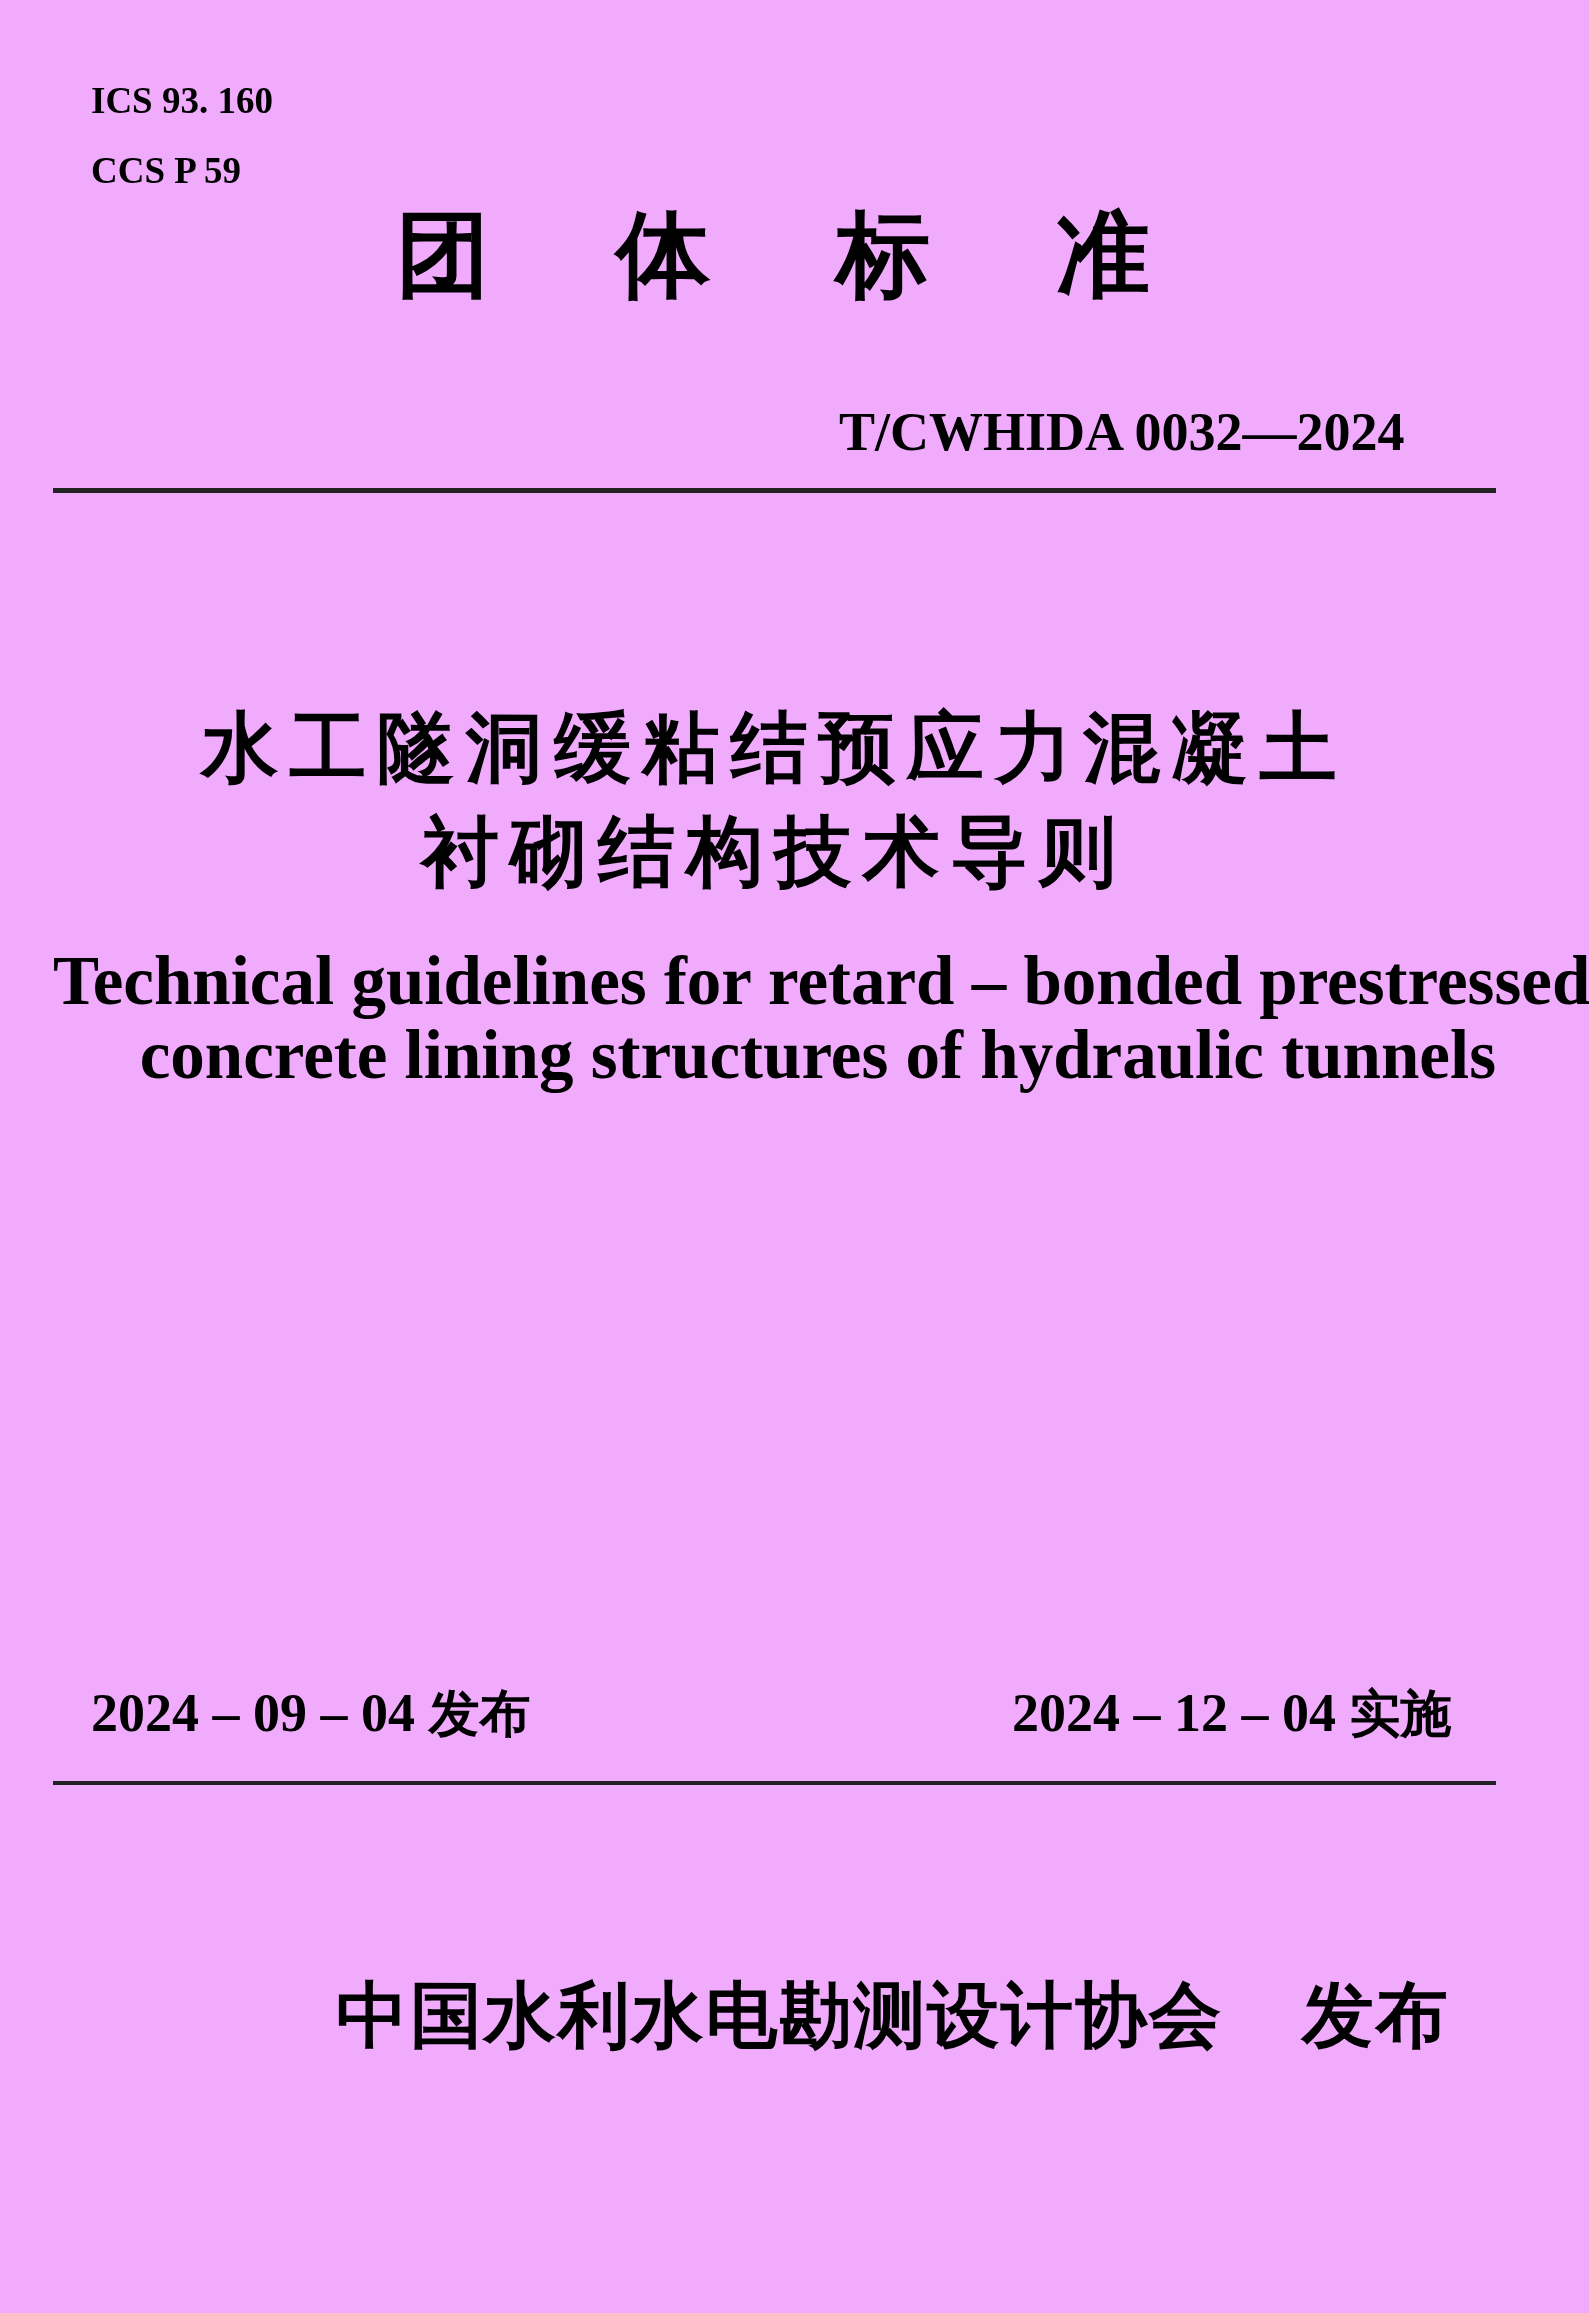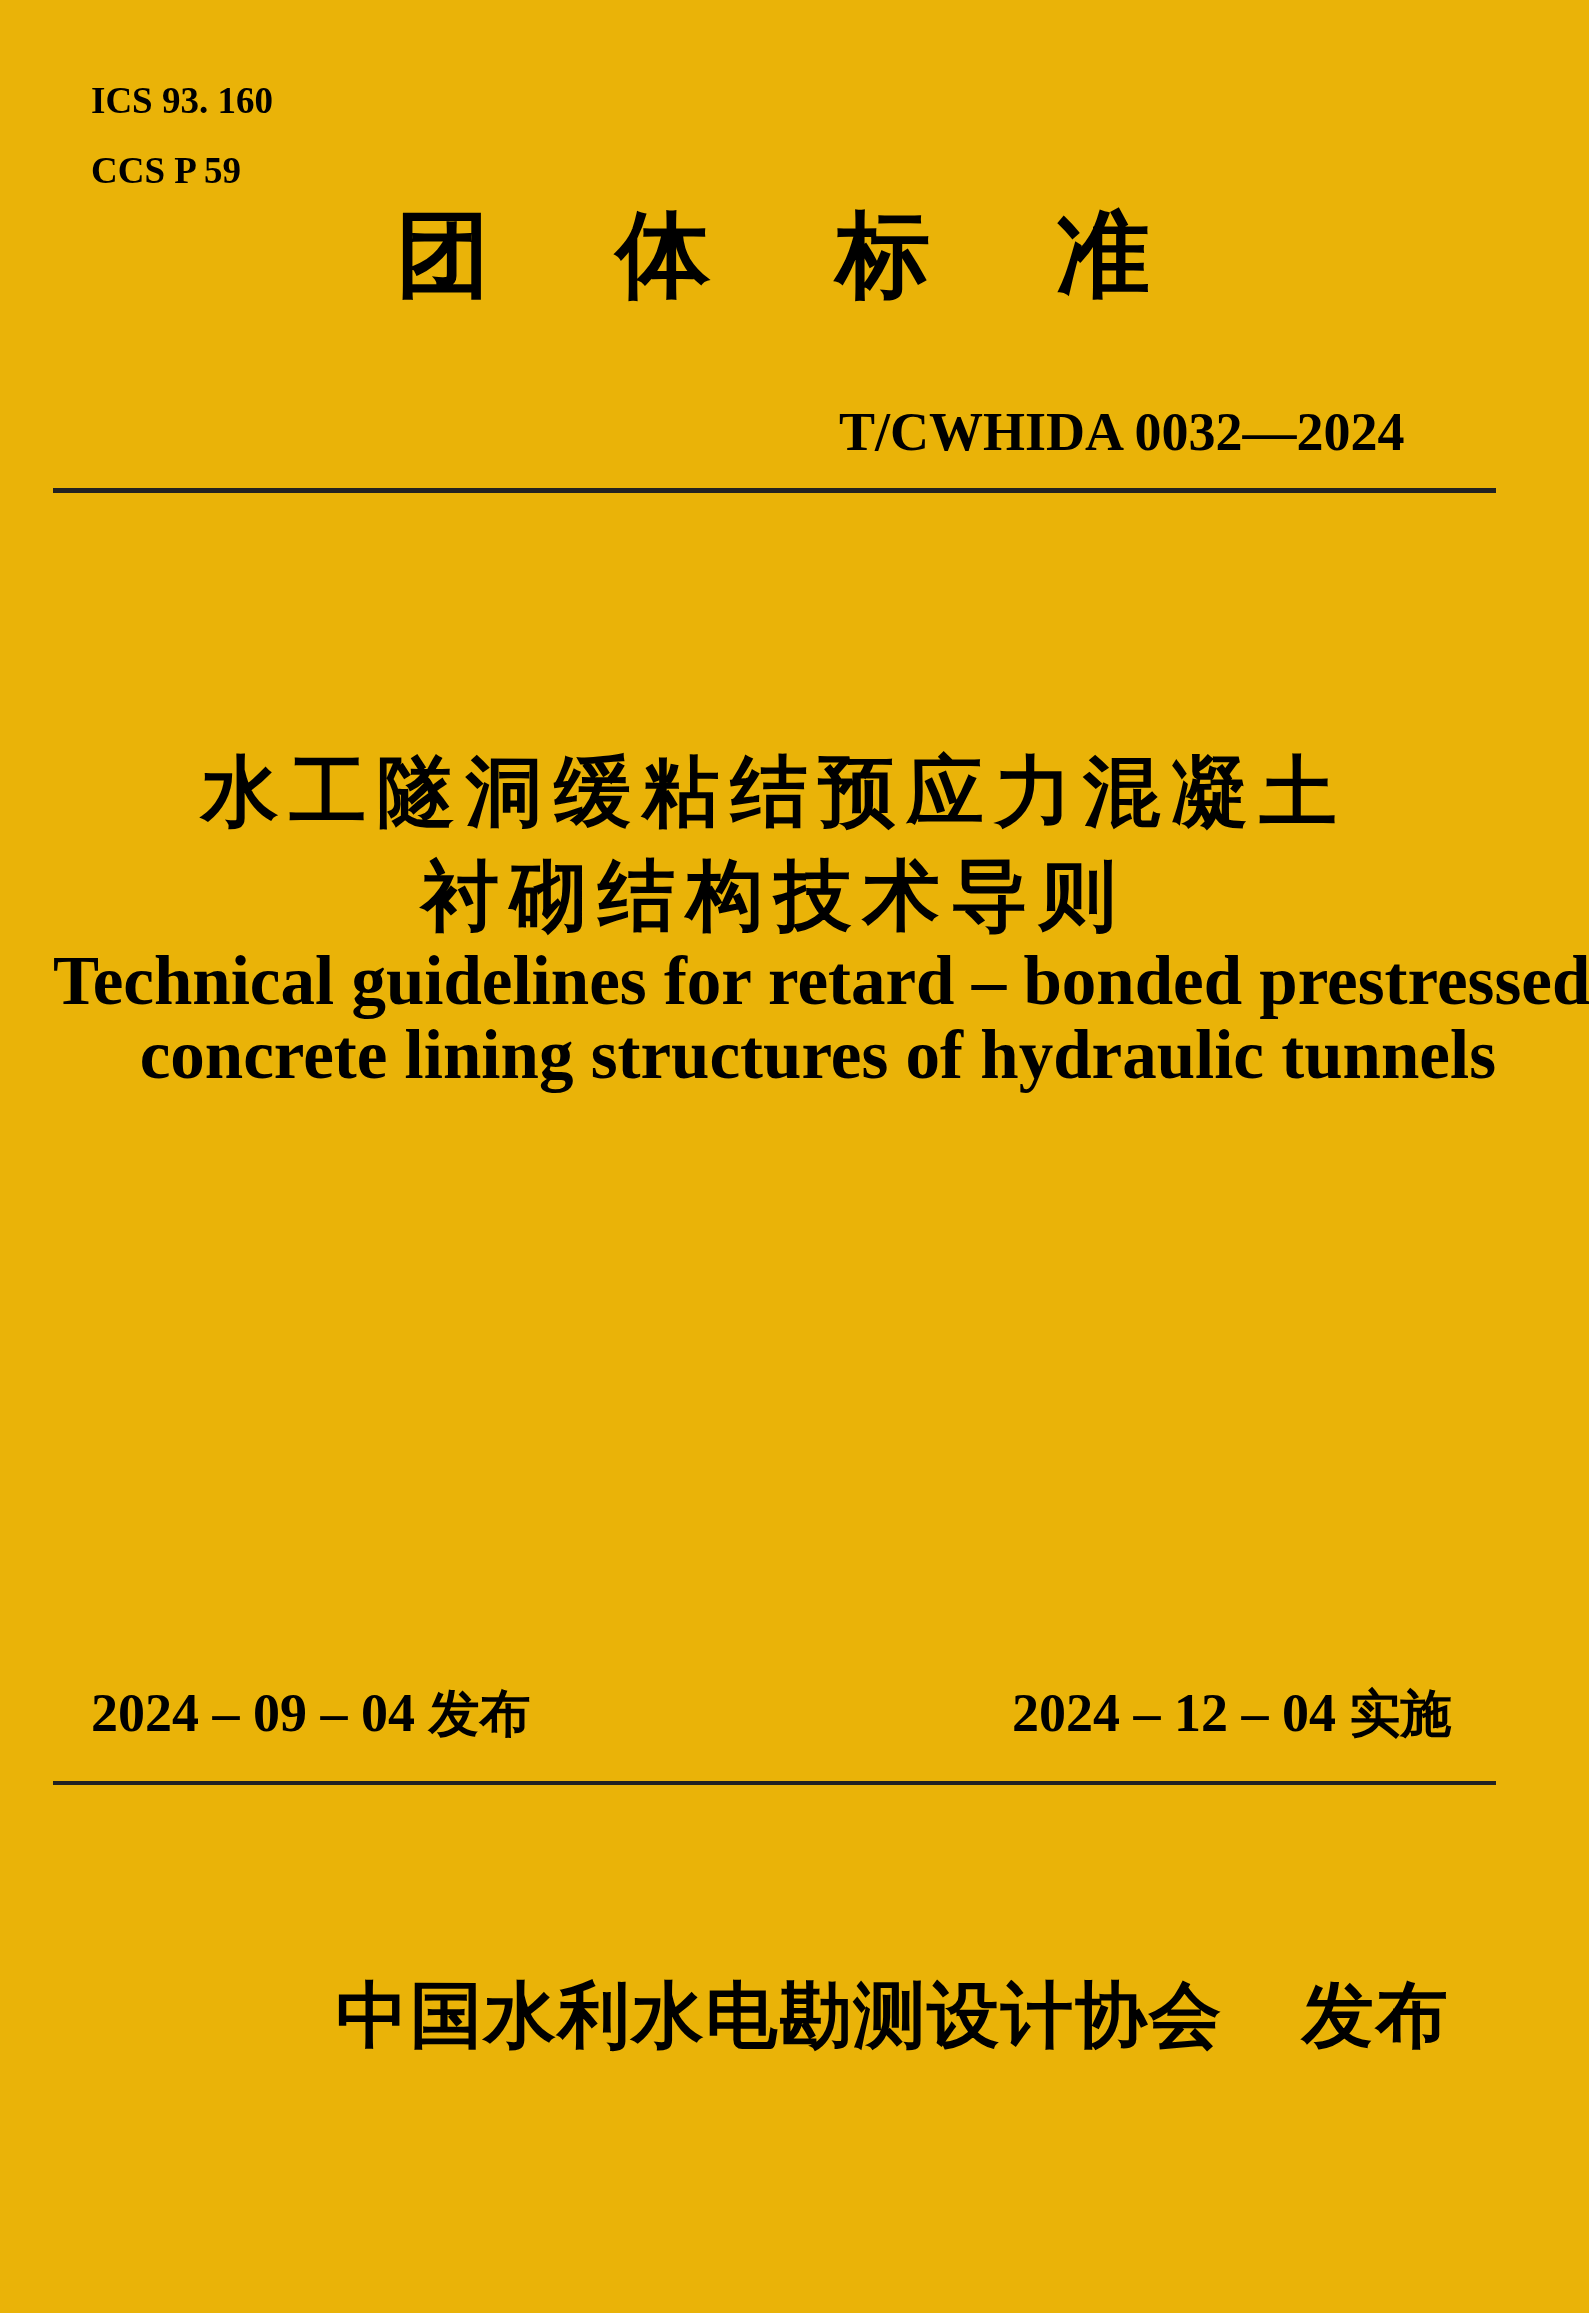--- a/index.html
+++ b/index.html
@@ -1,33 +1,33 @@
 <!DOCTYPE html>
 <html style="font-size:15px"><head>
 <meta charset="utf-8">
 <style>
   html, body { margin: 0; padding: 0; background: #ffffff; }
   body { width: 1590px; height: 2313px; position: relative; overflow: hidden; color: #000; }
-  .page { position: absolute; left: 0; top: 0; width: 1590px; height: 2313px; background: #eab308; }
+  .page { position: absolute; left: 0; top: 0; width: 1590px; height: 2313px; background: #f0abfc; }
   .serif-b { font-family: "Liberation Serif", "DejaVu Serif", serif; font-weight: bold; }
   .cjk { font-family: "DejaVu Sans", "Liberation Sans", sans-serif; }
   .abs { position: absolute; white-space: nowrap; line-height: 1; }
 
   .ics { left: 91px; top: 82px; font-size: 37px; }
   .ccs { left: 91px; top: 152px; font-size: 37px; }
 
   .doc-type { left: 396px; top: 208px; font-size: 94px; letter-spacing: 126px; font-weight: bold; }
 
   .std-no { left: 839px; top: 405px; font-size: 54px; }
 
   .rule { position: absolute; left: 53px; width: 1443px; background: #222222; }
   .rule-top { top: 488px; height: 4.7px; }
   .rule-bottom { top: 1781px; height: 3.7px; }
 
-  .title-cn { position: absolute; left: 53px; width: 1443px; text-align: center; font-weight: bold; font-size: 77px; letter-spacing: 11.2px; line-height: 1; white-space: nowrap; margin-top: 44px; }
+  .title-cn { position: absolute; left: 53px; width: 1443px; text-align: center; font-weight: bold; font-size: 77px; letter-spacing: 11.2px; line-height: 1; white-space: nowrap; }
   .title-cn-1 { top: 709px; }
   .title-cn-2 { top: 813px; }
 
   .title-en { position: absolute; left: 53px; width: 1443px; text-align: center; font-size: 69px; line-height: 1; white-space: nowrap; }
   .title-en-1 { top: 947px; }
   .title-en-2 { top: 1021px; text-align: right; }
 
   .date { top: 1686px; font-size: 54px; }
   .date-left { left: 91px; }
   .date-right { left: 1012px; text-align: center; }

